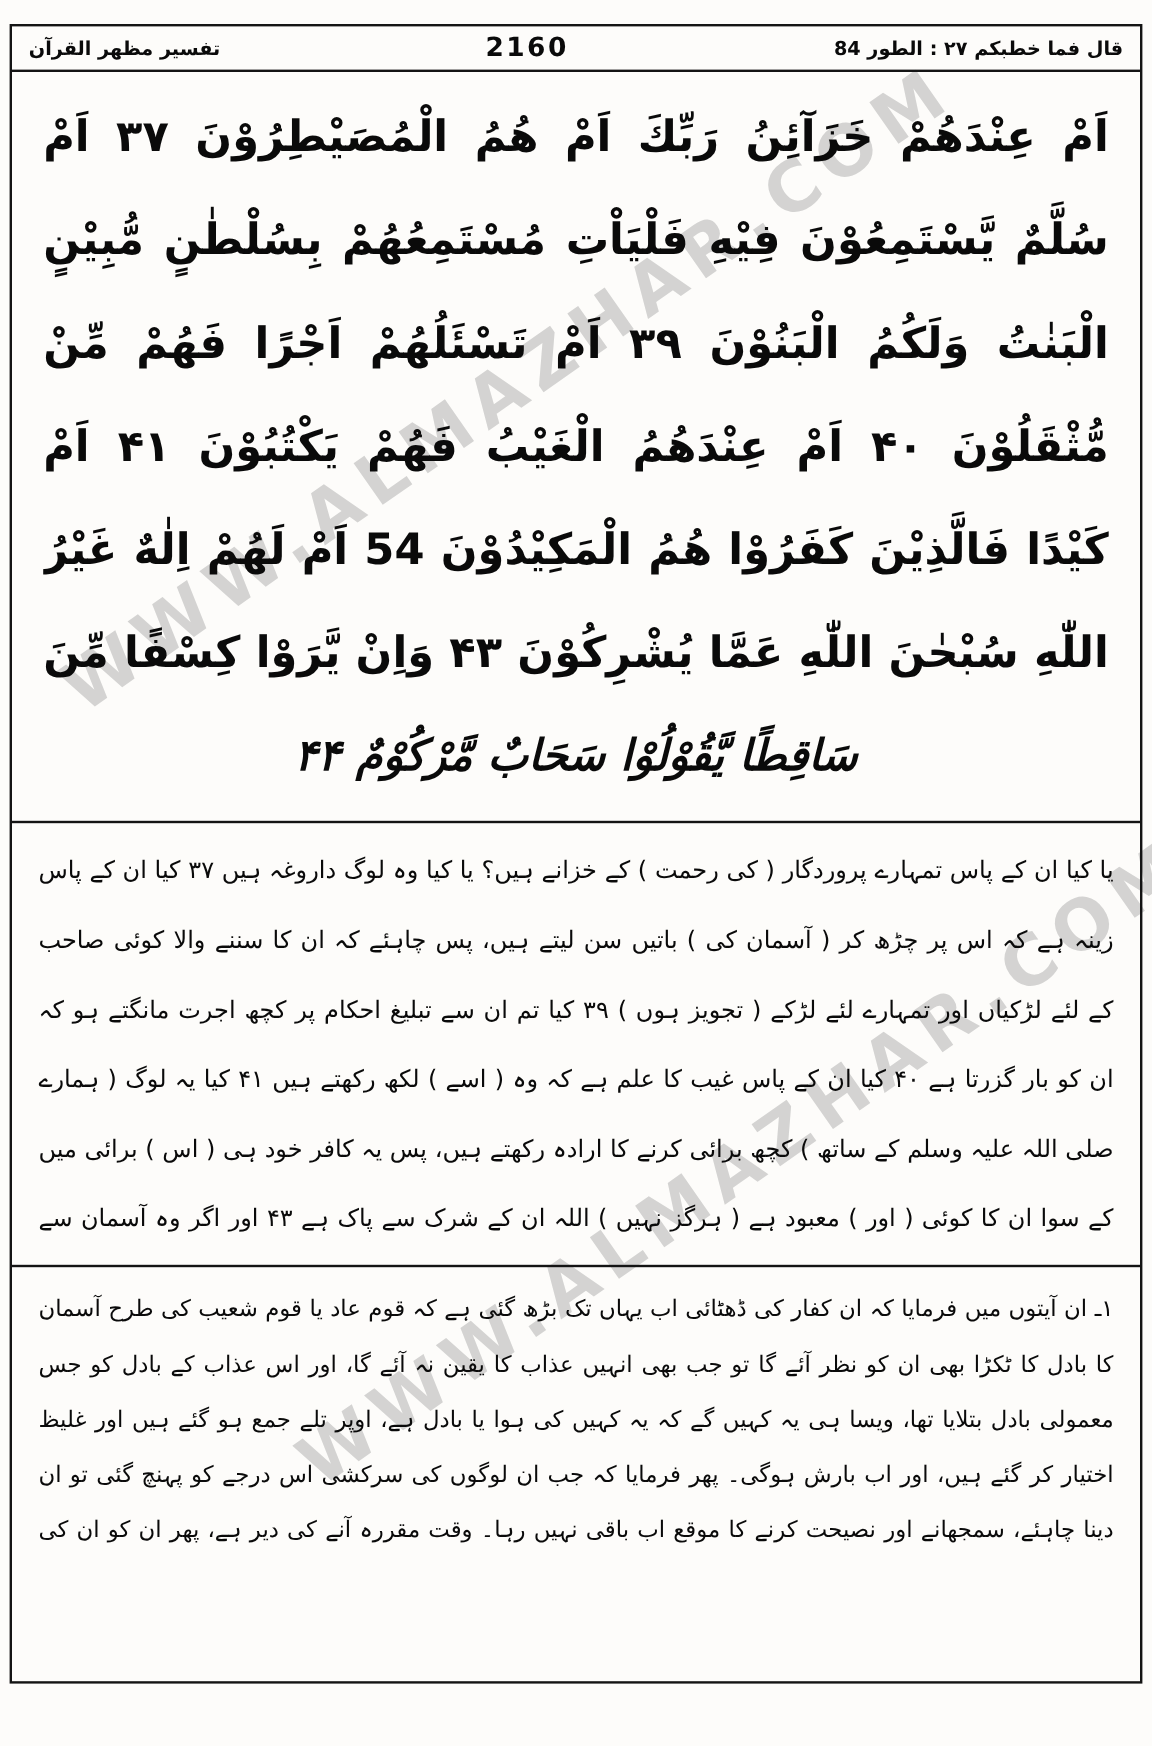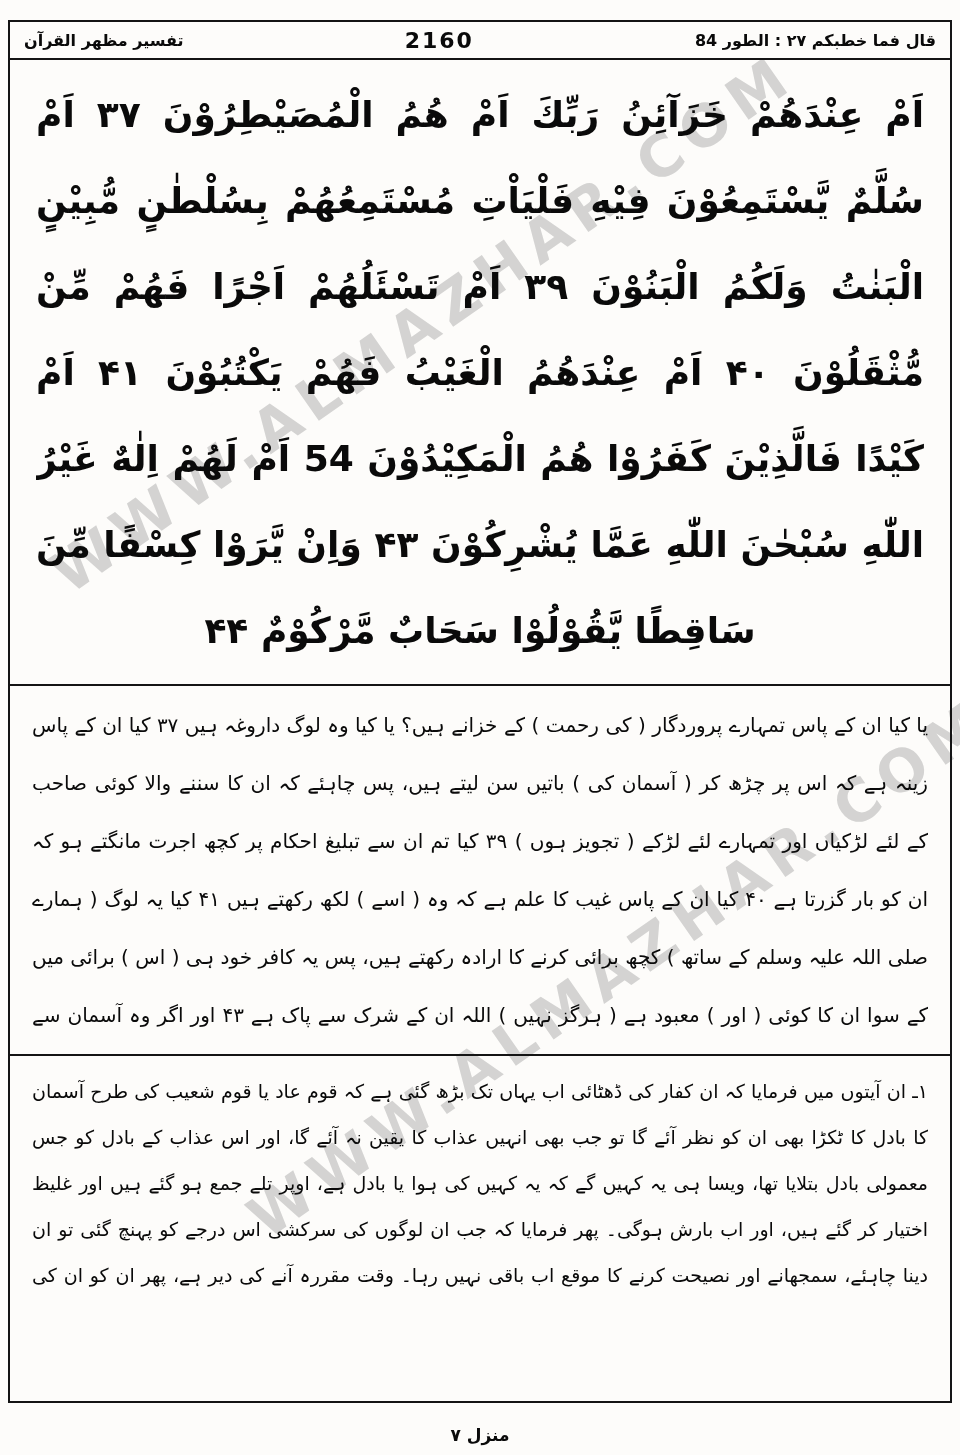--- a/index.html
+++ b/index.html
@@ -59,21 +59,21 @@
   .q-line {
     font-size: 36px;
     font-weight: bold;
     line-height: 86px;
     height: 86px;
     overflow: hidden;
     text-align: justify;
     text-align-last: justify;
     white-space: normal;
   }
-  .q-line.center { text-align-last: center; }
+  .q-line.center { text-align-last: center; font-style: italic; }
   
   .divider {
     border: none;
     border-top: 2px solid #141414;
     margin: 10px 0 0 0;
   }
   
   .translation {
     direction: rtl;
     padding: 10px 22px 0 22px;
@@ -153,15 +153,14 @@
     <div class="commentary" lang="ur">
       <div class="c-line">۱ـ ان آیتوں میں فرمایا کہ ان کفار کی ڈھٹائی اب یہاں تک بڑھ گئی ہے کہ قوم عاد یا قوم شعیب کی طرح آسمان پر کوئی عذاب</div>
       <div class="c-line">کا بادل کا ٹکڑا بھی ان کو نظر آئے گا تو جب بھی انہیں عذاب کا یقین نہ آئے گا، اور اس عذاب کے بادل کو جس طرح قوم عاد نے</div>
       <div class="c-line">معمولی بادل بتلایا تھا، ویسا ہی یہ کہیں گے کہ یہ کہیں کی ہوا یا بادل ہے، اوپر تلے جمع ہو گئے ہیں اور غلیظ ہو کر ابر کی صورت</div>
       <div class="c-line">اختیار کر گئے ہیں، اور اب بارش ہوگی۔ پھر فرمایا کہ جب ان لوگوں کی سرکشی اس درجے کو پہنچ گئی تو ان کو ان کے حال پر چھوڑ</div>
       <div class="c-line">دینا چاہئے، سمجھانے اور نصیحت کرنے کا موقع اب باقی نہیں رہا۔ وقت مقررہ آنے کی دیر ہے، پھر ان کو ان کی سرکشی کی سزا ال</div>
     </div>
 
   </div>
 
-  <div class="footer">منزل ۷</div>
 
 </div>
 
 </body></html>

